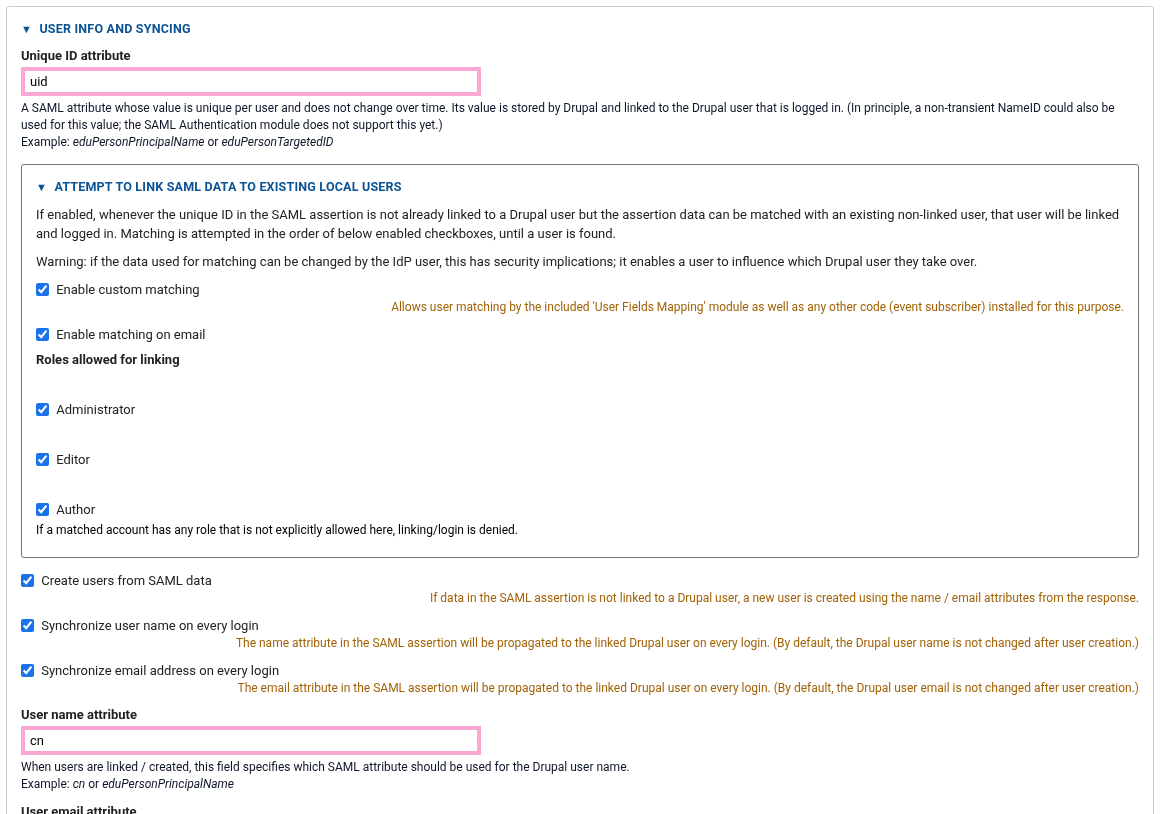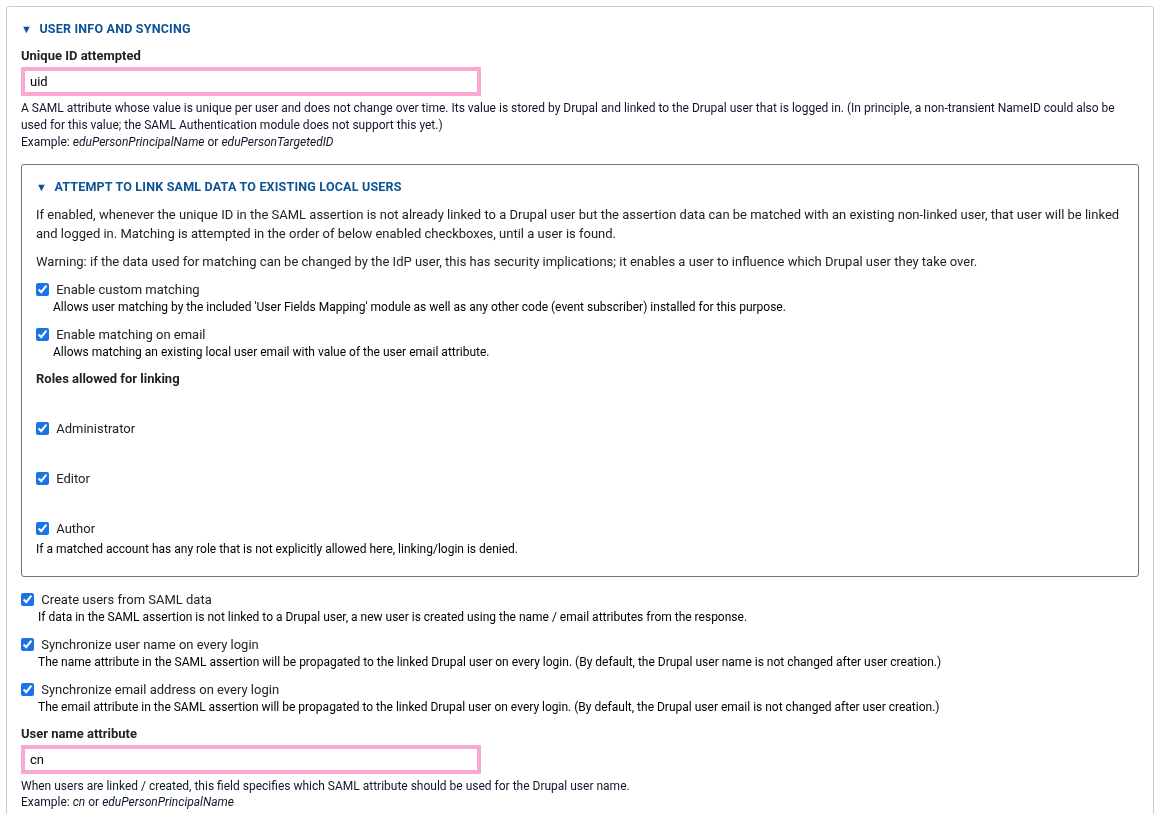--- a/index.html
+++ b/index.html
@@ -74,25 +74,26 @@
   .checkbox-row input[type="checkbox"] {
     margin: 0 4px 0 0;
     vertical-align: middle;
     accent-color: #1a73e8;
   }
   .checkbox-row label {
     font-size: 13px;
     vertical-align: middle;
   }
   .checkbox-desc {
-    color: #000000;
+    color: #a16207;
     font-size: 12px;
     margin-left: 17px;
     margin-top: 2px;
     line-height: 1.4;
+    text-align: right;
   }
   .roles-block { margin-bottom: 6px; }
   .roles-title {
     font-weight: bold;
     font-size: 13px;
     margin-bottom: 6px;
   }
   .role-item { margin-bottom: 3px; margin-top: 34px; }
   .role-item input[type="checkbox"] {
     margin: 0 4px 0 0;
@@ -110,21 +111,21 @@
 <body>
 
 <div class="outer-fieldset">
 
   <div class="section-title">
     <span class="caret">▼</span>
     <span>USER INFO AND SYNCING</span>
   </div>
 
   <div class="field-block">
-    <label class="field-label">Unique ID attempted</label>
+    <label class="field-label">Unique ID attribute</label>
     <input type="text" value="uid" style="">
     <div class="desc">
       <span>A SAML attribute whose value is unique per user and does not change over time. Its value is stored by Drupal and linked to the Drupal user that is logged in. (In principle, a non-transient NameID could also be used for this value; the SAML Authentication module does not support this yet.)</span><br>
       <span>Example: </span><em>eduPersonPrincipalName</em><span> or </span><em>eduPersonTargetedID</em>
     </div>
   </div>
 
   <div class="inner-fieldset">
     <div class="section-title">
       <span class="caret">▼</span>
@@ -137,21 +138,20 @@
     <div class="checkbox-row">
       <input type="checkbox" checked="" style="">
       <label>Enable custom matching</label>
       <div class="checkbox-desc">Allows user matching by the included 'User Fields Mapping' module as well as any other code (event subscriber) installed for this purpose.</div>
     </div>
 
 
     <div class="checkbox-row">
       <input type="checkbox" checked="" style="">
       <label>Enable matching on email</label>
-      <div class="checkbox-desc">Allows matching an existing local user email with value of the user email attribute.</div>
     </div>
 
     <div class="roles-block">
       <div class="roles-title">Roles allowed for linking</div>
       <div class="role-item">
         <input type="checkbox" checked="" style="">
         <label>Administrator</label>
       </div>
       <div class="role-item">
         <input type="checkbox" checked="" style="">

